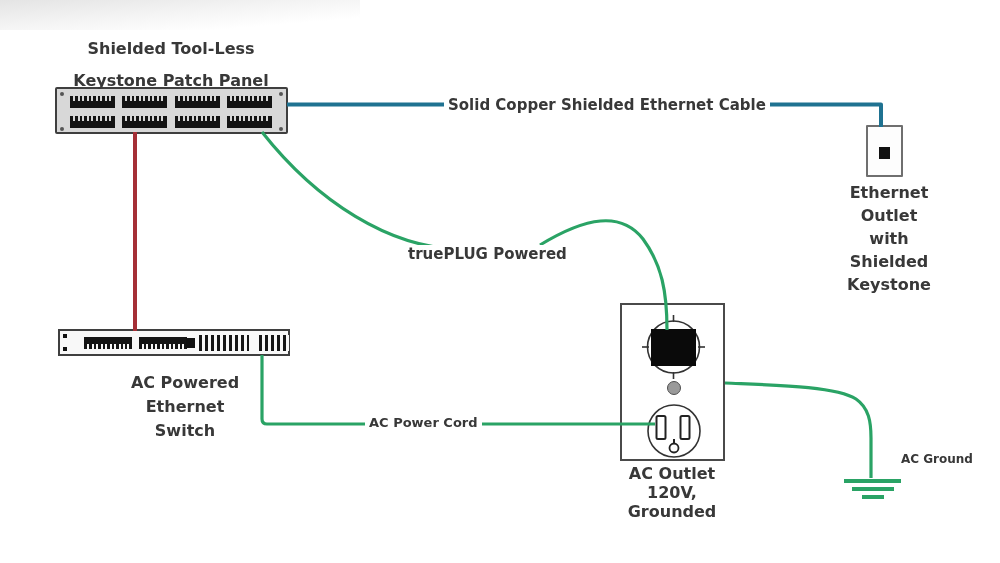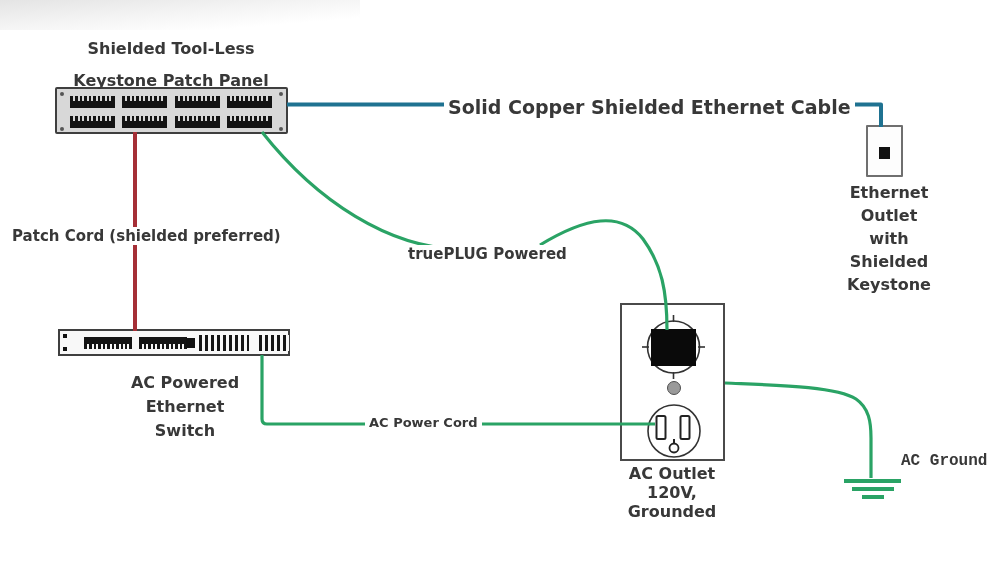--- a/index.html
+++ b/index.html
@@ -30,28 +30,28 @@
   svg.wires{position:absolute;left:0;top:0;z-index:5;pointer-events:none;}
   .wire{fill:none;stroke-linecap:butt;stroke-linejoin:round;}
   .wire-blue{stroke:var(--ethernet-blue,#1f7291);stroke-width:4;}
   .wire-red{stroke:var(--patch-red,#a52f36);stroke-width:4;}
   .wire-green{stroke:var(--power-green,#2aa365);stroke-width:3.2;}
   .wire-green.thick{stroke-width:4;}
   
   .lbl{position:absolute;z-index:6;font-weight:700;color:#383838;white-space:pre-line;}
   .on-wire{background:#fff;padding:0 4px;white-space:nowrap;}
   .lbl-panel{left:51px;top:33px;width:240px;text-align:center;font-size:16px;line-height:32px;}
-  .lbl-cable{left:444px;top:96px;font-size:19px;}
+  .lbl-cable{left:444px;top:96px;font-size:15px;}
   .lbl-ethout{left:826px;top:181px;width:126px;text-align:center;font-size:16px;line-height:23px;}
   .lbl-patchcord{left:8px;top:227px;font-size:15px;}
   .lbl-trueplug{left:404px;top:245px;font-size:15px;}
   .lbl-switch{left:85px;top:371px;width:200px;text-align:center;font-size:16px;line-height:24px;}
   .lbl-powercord{left:365px;top:415px;font-size:13px;}
   .lbl-acout{left:612px;top:464px;width:120px;text-align:center;font-size:16px;line-height:19px;}
-  .lbl-ground{left:901px;top:452px;font-size:16px;font-family:Liberation Mono, monospace;}
+  .lbl-ground{left:901px;top:452px;font-size:12px;}
 </style>
 </head>
 <body>
 
 <div class="canvas">
   <div class="topband"></div>
 
   <div class="box patch-panel">
     <div class="screw" style="left:3px;top:3px"></div>
     <div class="screw" style="left:222px;top:3px"></div>
@@ -133,21 +133,20 @@
   </svg>
 
   <div class="lbl lbl-panel">Shielded Tool-Less
 Keystone Patch Panel</div>
   <div class="lbl lbl-cable on-wire">Solid Copper Shielded Ethernet Cable</div>
   <div class="lbl lbl-ethout">Ethernet
 Outlet
 with
 Shielded
 Keystone</div>
-  <div class="lbl lbl-patchcord on-wire">Patch Cord (shielded preferred)</div>
   <div class="lbl lbl-trueplug on-wire">truePLUG Powered</div>
   <div class="lbl lbl-switch">AC Powered
 Ethernet
 Switch</div>
   <div class="lbl lbl-powercord on-wire">AC Power Cord</div>
   <div class="lbl lbl-acout">AC Outlet
 120V,
 Grounded</div>
   <div class="lbl lbl-ground">AC Ground</div>
 </div>

